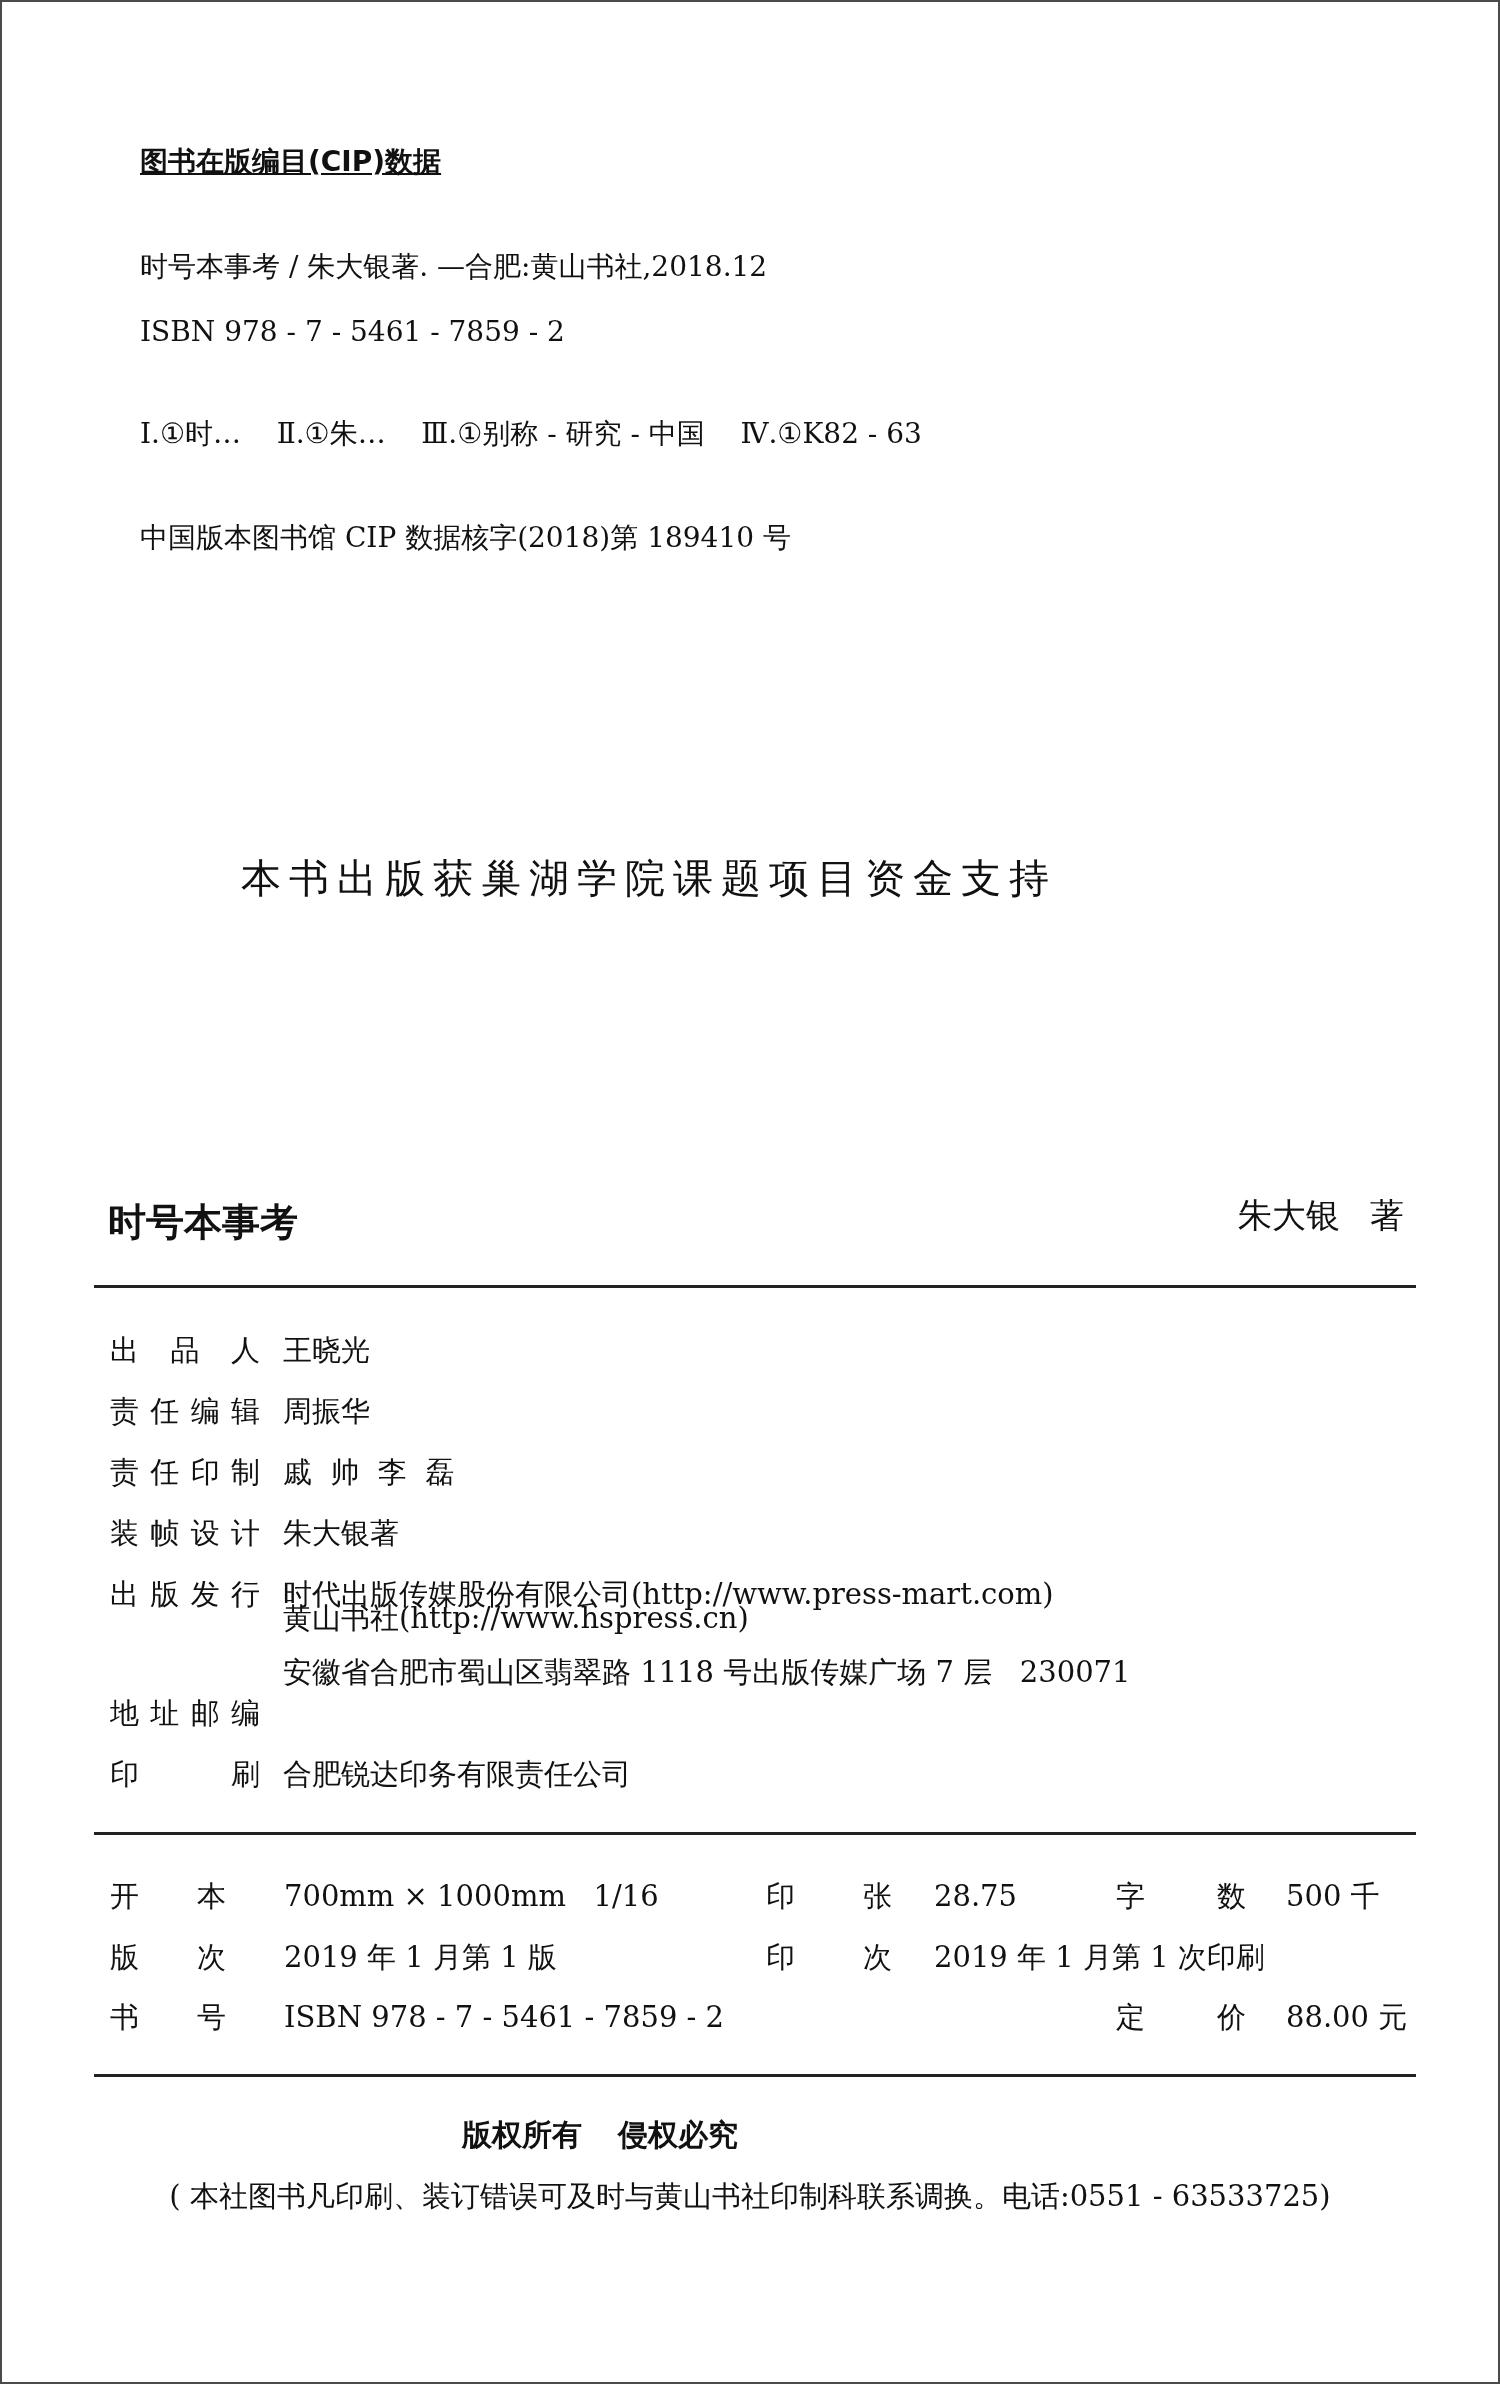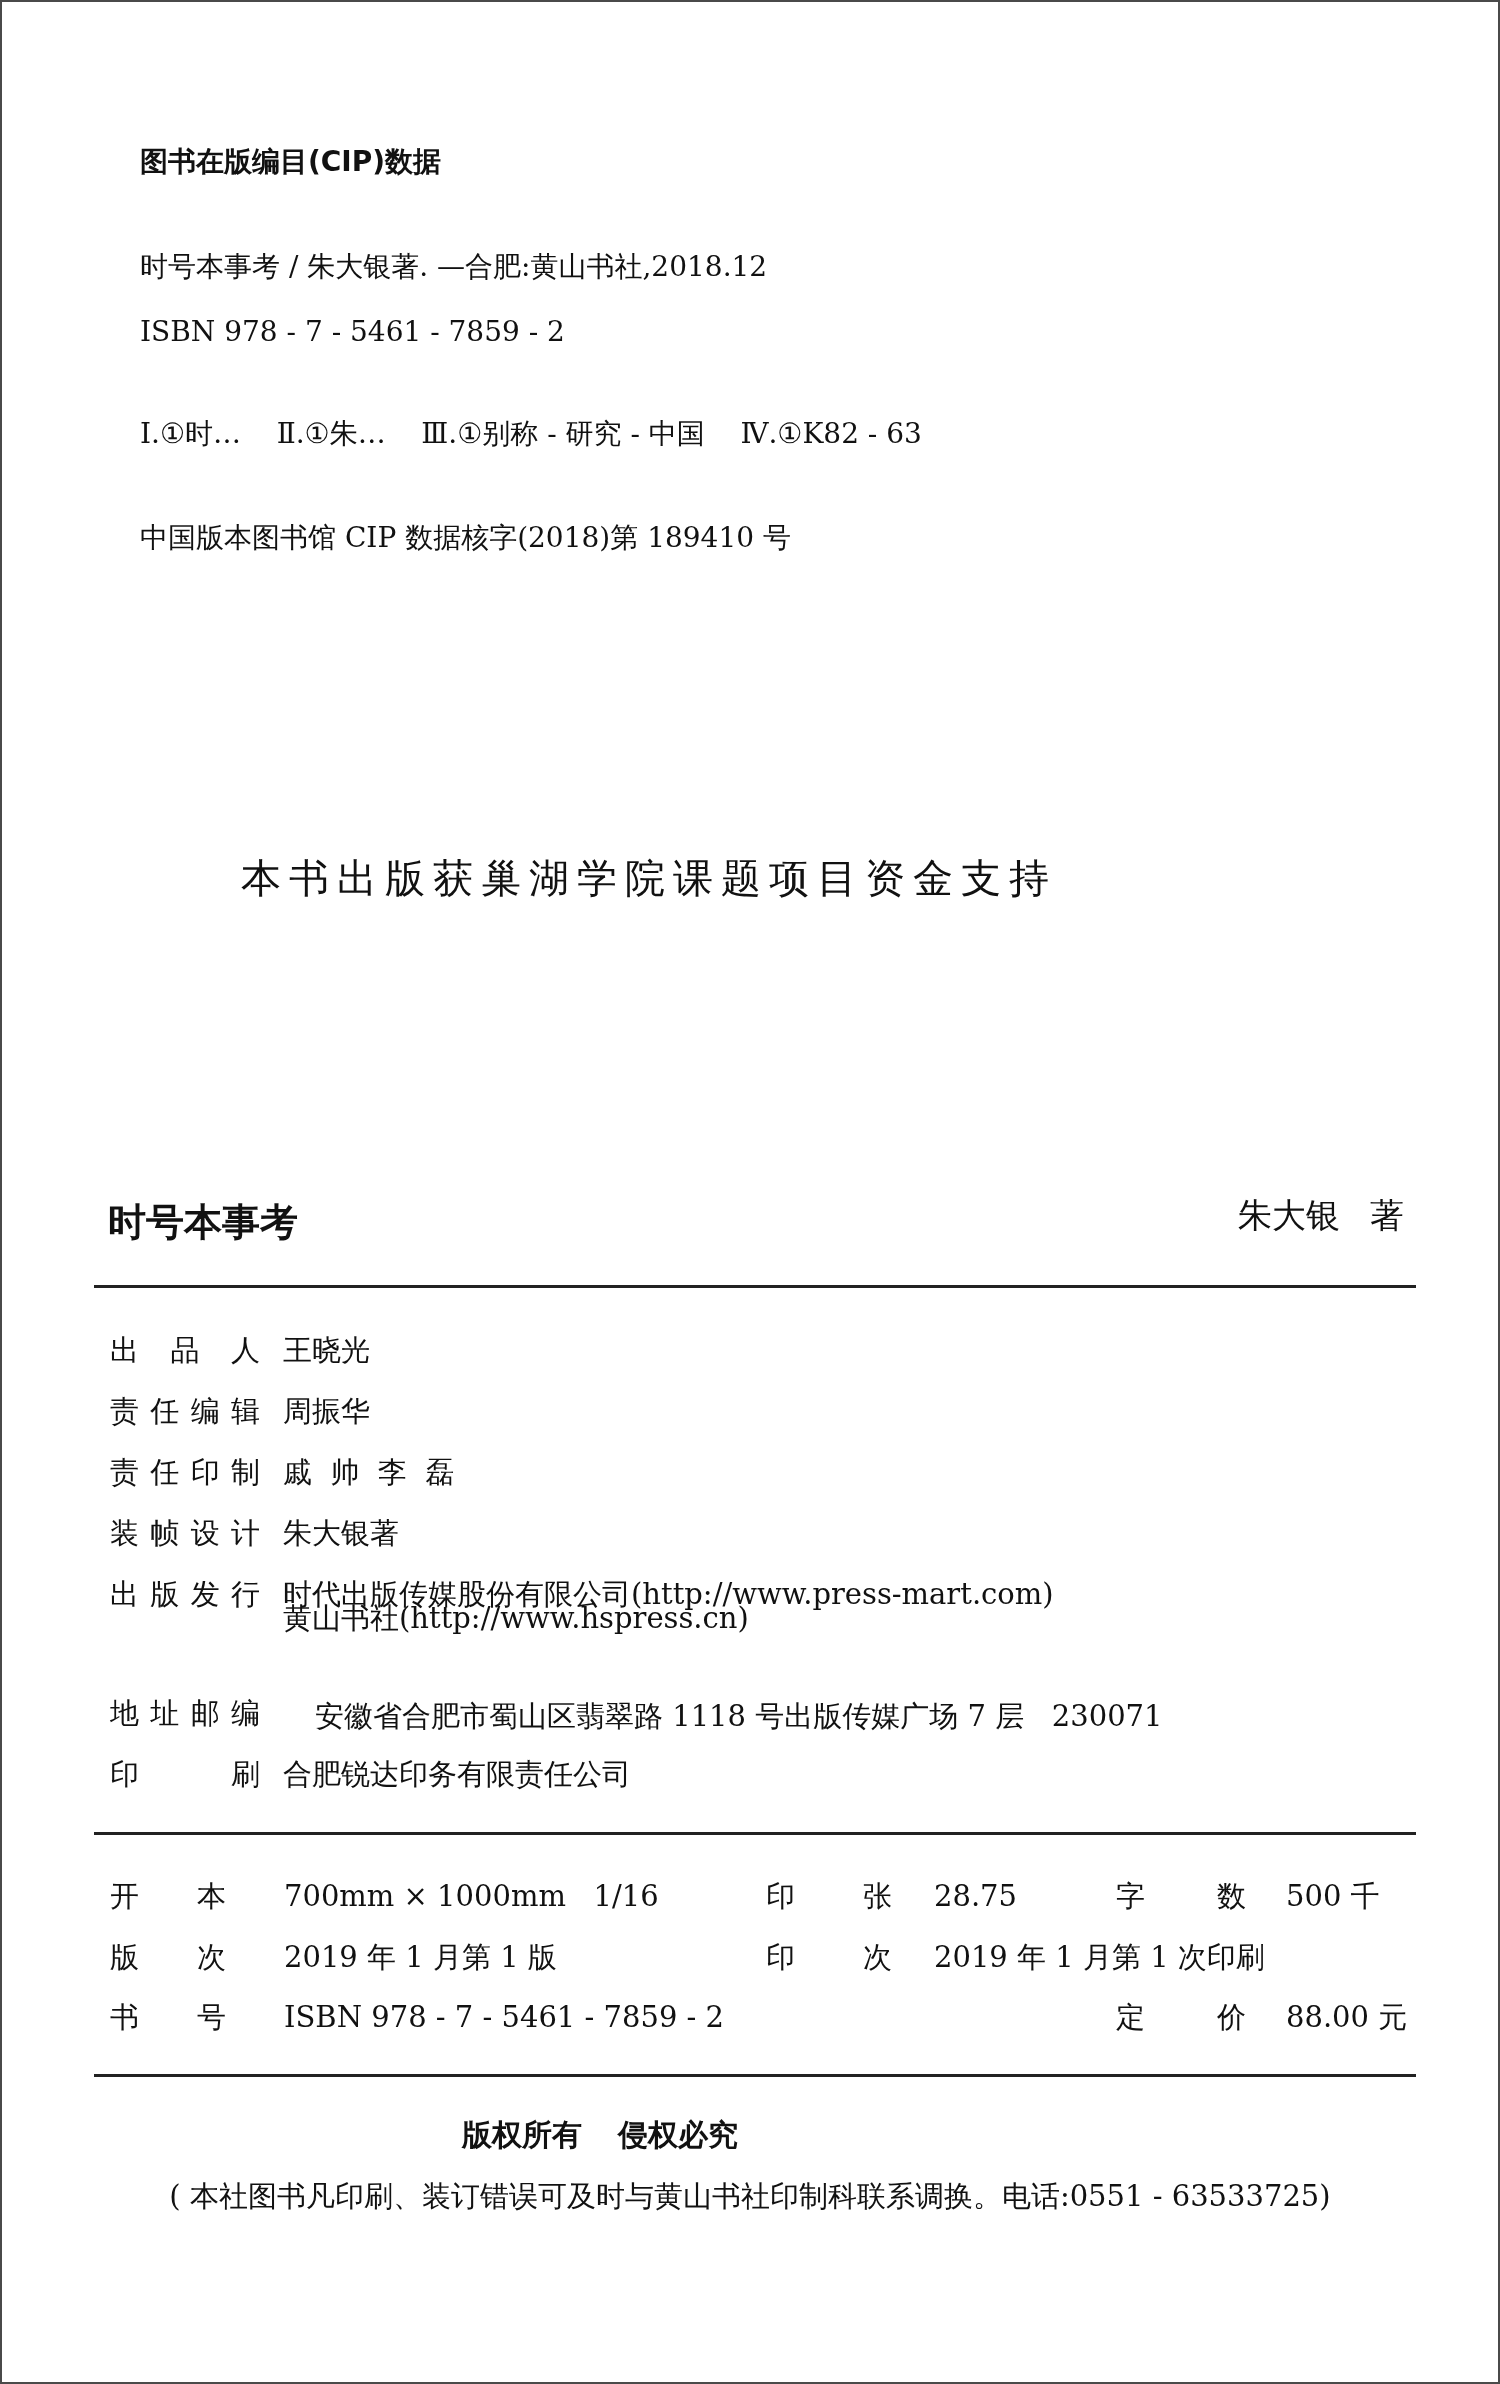--- a/index.html
+++ b/index.html
@@ -1,20 +1,20 @@
 <!DOCTYPE html>
 <html><head>
 <meta charset="utf-8">
 <style>
   html,body{margin:0;padding:0;background:#ffffff;}
   body{width:1500px;height:2384px;position:relative;overflow:hidden;
        font-family:"DejaVu Serif","Liberation Serif",serif;color:#111;}
   .frame{position:absolute;left:0;top:0;width:1496px;height:2380px;border:2px solid #4a4a4a;}
   .abs{position:absolute;white-space:nowrap;line-height:1;}
-  .cip-head{left:140px;top:148px;font-size:28px;font-weight:bold;font-family:"DejaVu Sans","Liberation Sans",sans-serif;}
+  .cip-head{left:140px;top:148px;font-size:28px;font-weight:bold;font-family:"DejaVu Sans","Liberation Sans",sans-serif;text-decoration:underline;}
   .cip-line{left:140px;font-size:28px;}
   .funding{left:0;width:1298px;text-align:center;top:858px;font-size:40px;letter-spacing:8px;}
   .title{left:108px;top:1203px;font-size:38px;font-weight:bold;font-family:"DejaVu Sans","Liberation Sans",sans-serif;}
   .author{right:96px;top:1198px;font-size:34px;}
   .author span{margin-left:30px;}
   .rule{position:absolute;left:94px;width:1322px;height:3px;background:#222;}
   .row-label{left:110px;font-size:29px;width:150px;display:flex;justify-content:space-between;}
   .row-value{left:283px;font-size:29px;}
   .spec{font-size:29px;}
   .spec-lab{display:flex;justify-content:space-between;width:116px;}
@@ -76,21 +76,21 @@
     </div>
     <div class="abs row-value" style="top: 1580px; white-space: pre;">时代出版传媒股份有限公司(http://www.press-mart.com)</div>
     <div class="abs row-label" style="top: 1640px;"></div>
     <div class="abs row-value" style="top: 1604px; white-space: pre; text-align: center;">黄山书社(http://www.hspress.cn)</div>
     <div class="abs row-label" style="top: 1699px;">
       <span>地</span>
       <span>址</span>
       <span>邮</span>
       <span>编</span>
     </div>
-    <div class="abs row-value" style="top: 1702px; white-space: pre; margin-left: 32px;">安徽省合肥市蜀山区翡翠路 1118 号出版传媒广场 7 层   230071</div>
+    <div class="abs row-value" style="top: 1658px; white-space: pre;">安徽省合肥市蜀山区翡翠路 1118 号出版传媒广场 7 层   230071</div>
     <div class="abs row-label" style="top: 1760px;">
       <span>印</span>
       <span>刷</span>
     </div>
     <div class="abs row-value" style="top: 1760px; white-space: pre;">合肥锐达印务有限责任公司</div>
   </div>
 
 <div class="rule" style="top:1832px"></div>
 
 <div class="abs spec" style="top:1882px;left:110px">

